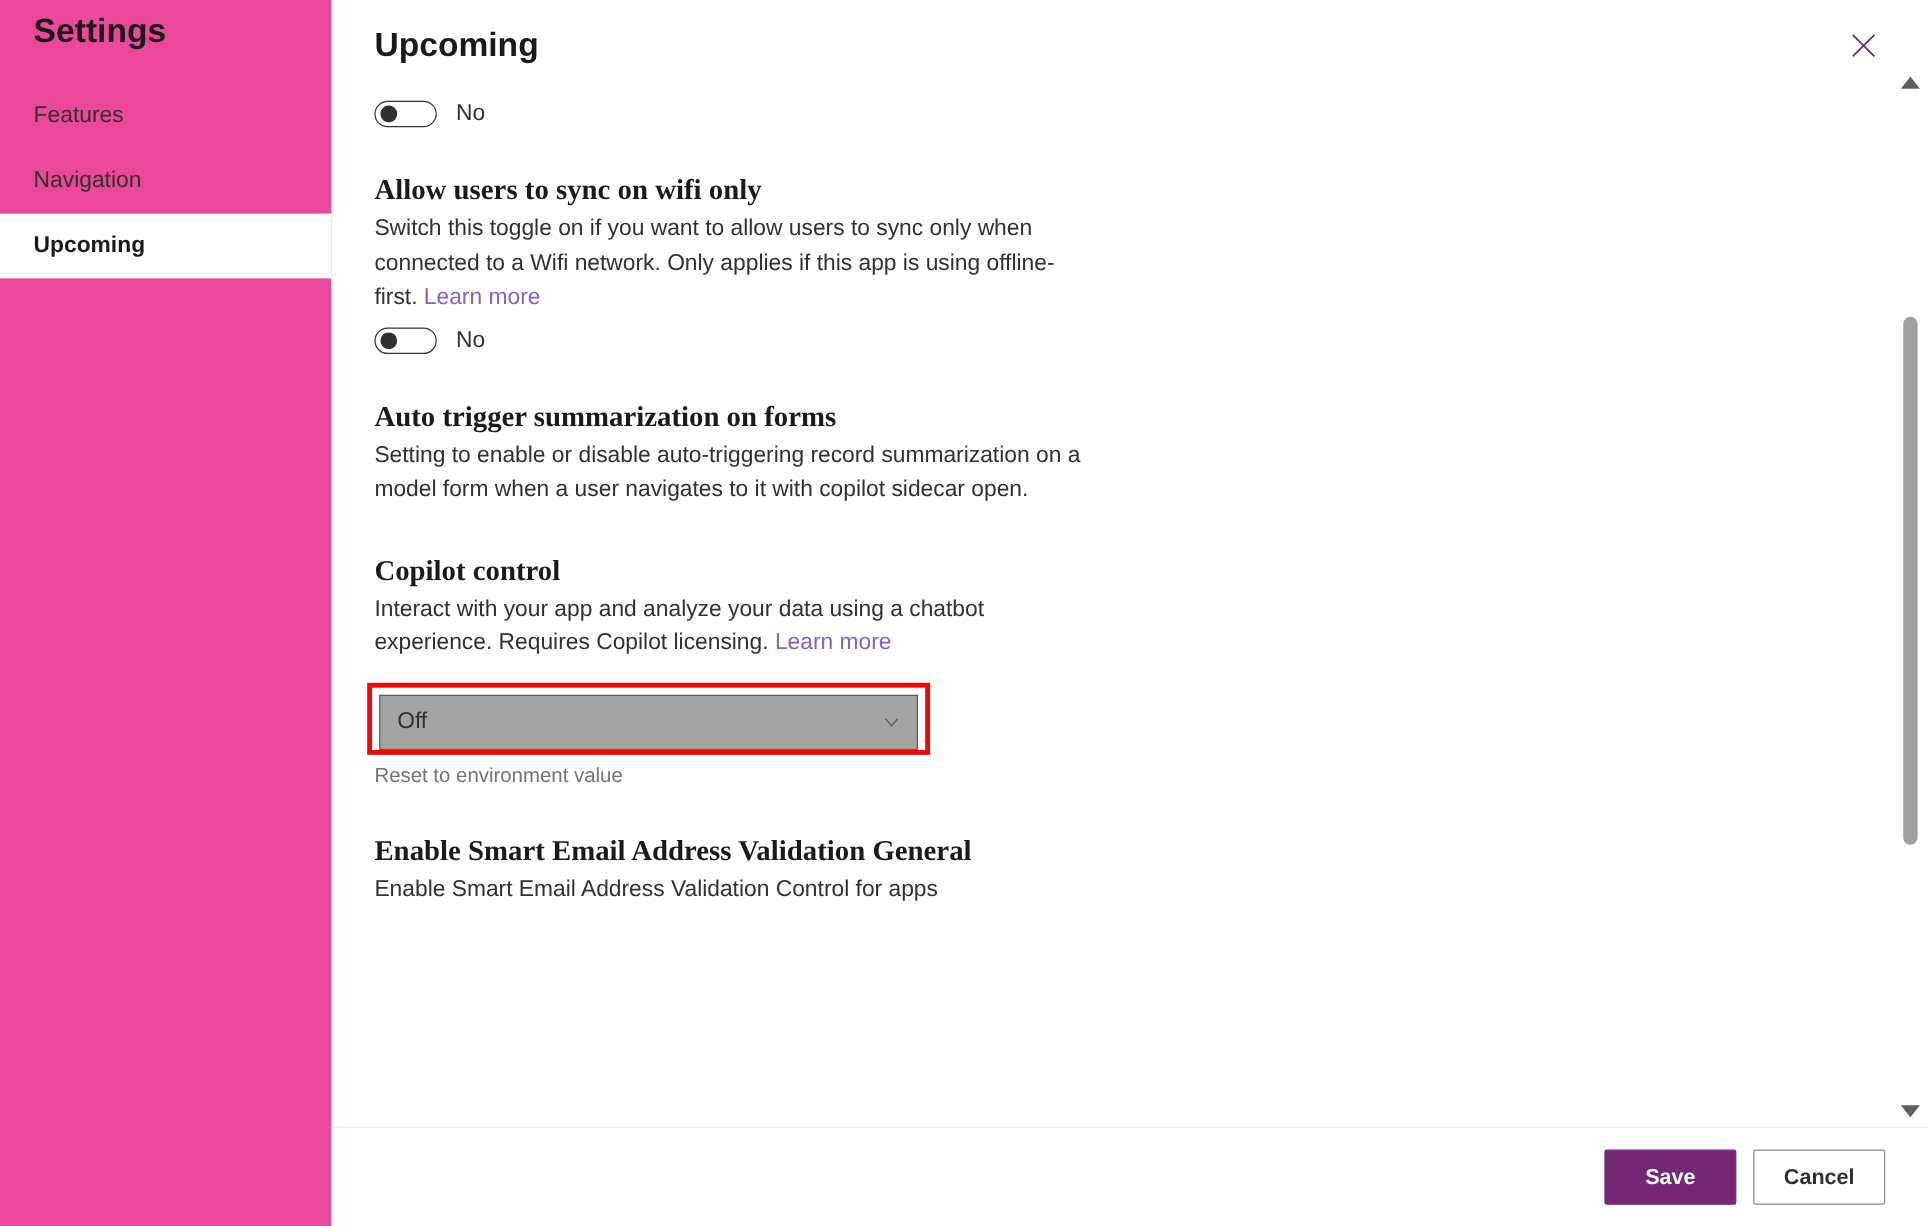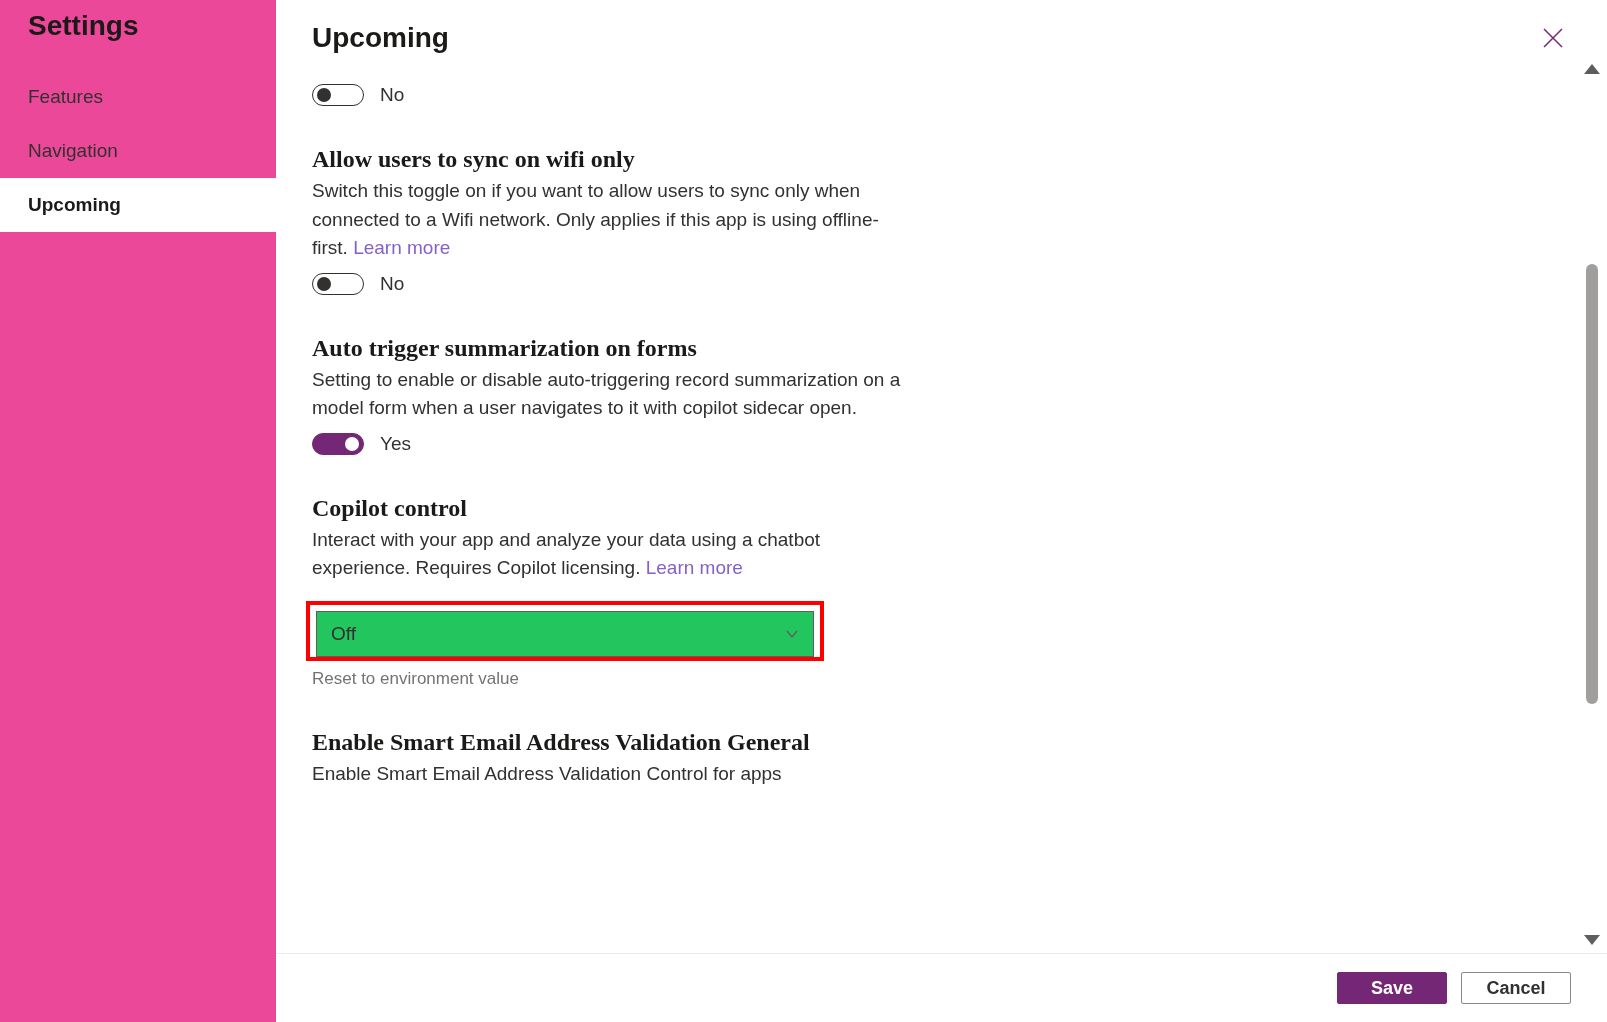--- a/index.html
+++ b/index.html
@@ -90,24 +90,24 @@
   .toggle.on .thumb { background: #fff; left: auto; right: 4px; }
   .toggle-label { font-size: 19px; color: #323130; }
   .dropdown-wrap {
     border: 4px solid #ff0000;
     padding: 6px 6px 0 0;
     display: inline-block;
     margin-left: -6px;
     margin-top: 8px;
   }
   .dropdown {
-    width: 498px; height: 46px;
+    width: 449px; height: 46px;
     border: 1px solid #605e5c;
     display: flex; align-items: center; justify-content: space-between;
-    padding: 0 14px; cursor: pointer; background: #22c55e;
+    padding: 0 14px; cursor: pointer; background: #a3a3a3;
     margin-left: 6px;
     font-size: 19px;
   }
   .reset-link {
     color: #737373; font-size: 17px; margin-top: 8px; cursor: pointer; display: inline-block;
   }
   .scroll-ctrl {
     width: 30px;
     display: flex;
     flex-direction: column;
@@ -123,21 +123,21 @@
   .scroll-track { flex: 1; width: 12px; background: transparent; position: relative; margin: 10px 0; }
   .scroll-thumb { position: absolute; top: 180px; width: 12px; height: 440px; background: #a19f9d; border-radius: 6px; }
   .footer {
     border-top: 1px solid #edebe9;
     display: flex; justify-content: flex-end; gap: 14px;
     padding: 18px 36px 18px 36px;
     background: #fff;
     width: 100%;
   }
   .btn {
-    min-width: 110px; height: 32px; padding: 0 22px; font-size: 18px;
+    min-width: 110px; height: 46px; padding: 0 22px; font-size: 18px;
     font-weight: 600; cursor: pointer; border-radius: 2px;
     display: flex; align-items: center; justify-content: center;
   }
   .btn-primary { background: #742774; color: #fff; border: 1px solid #742774; }
   .btn-secondary { background: #fff; color: #323130; border: 1px solid #8a8886; }
 </style>
 </head>
 <body>
 
 <div class="app">
@@ -186,26 +186,20 @@
             <div class="toggle">
                 <div class="thumb"></div>
               </div>
             <span class="toggle-label">No</span>
           </div>
         </div>
 
         <div class="section">
           <div class="section-title">Auto trigger summarization on forms</div>
           <div class="section-desc">Setting to enable or disable auto-triggering record summarization on a model form when a user navigates to it with copilot sidecar open.</div>
-          <div class="toggle-row">
-            <div class="toggle on">
-                <div class="thumb"></div>
-              </div>
-            <span class="toggle-label">Yes</span>
-          </div>
         </div>
 
         <div class="section">
           <div class="section-title">Copilot control</div>
           <div class="section-desc">
             <span>Interact with your app and analyze your data using a chatbot experience. Requires Copilot licensing. </span><a class="link">Learn more</a>
           </div>
           <div class="dropdown-wrap">
             <div class="dropdown">
               <span>Off</span>

